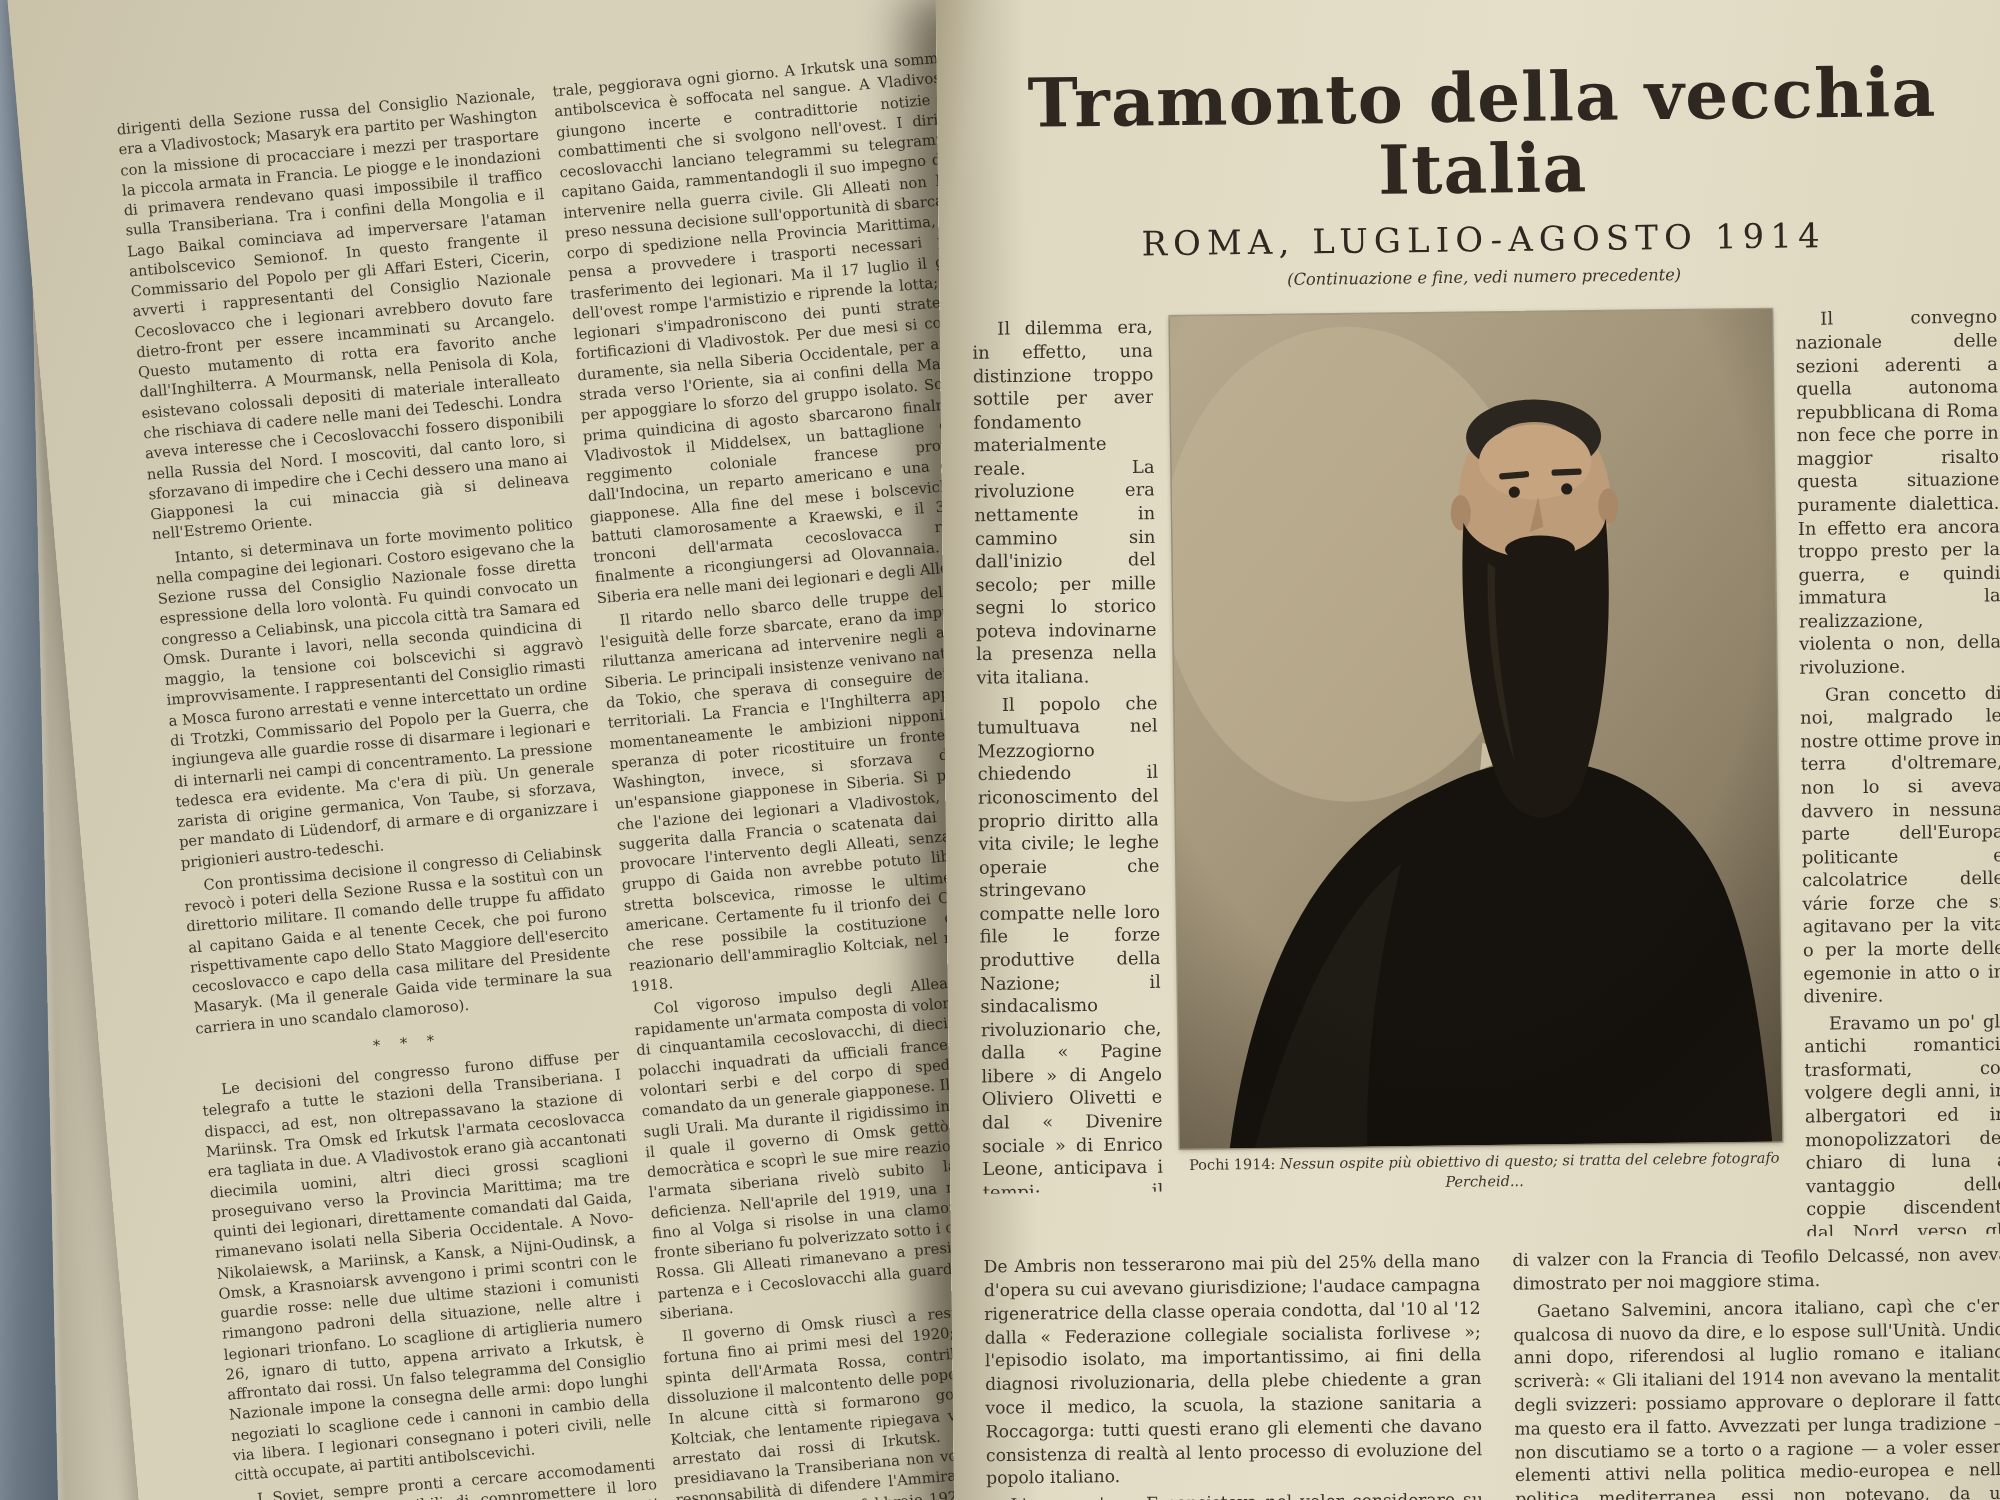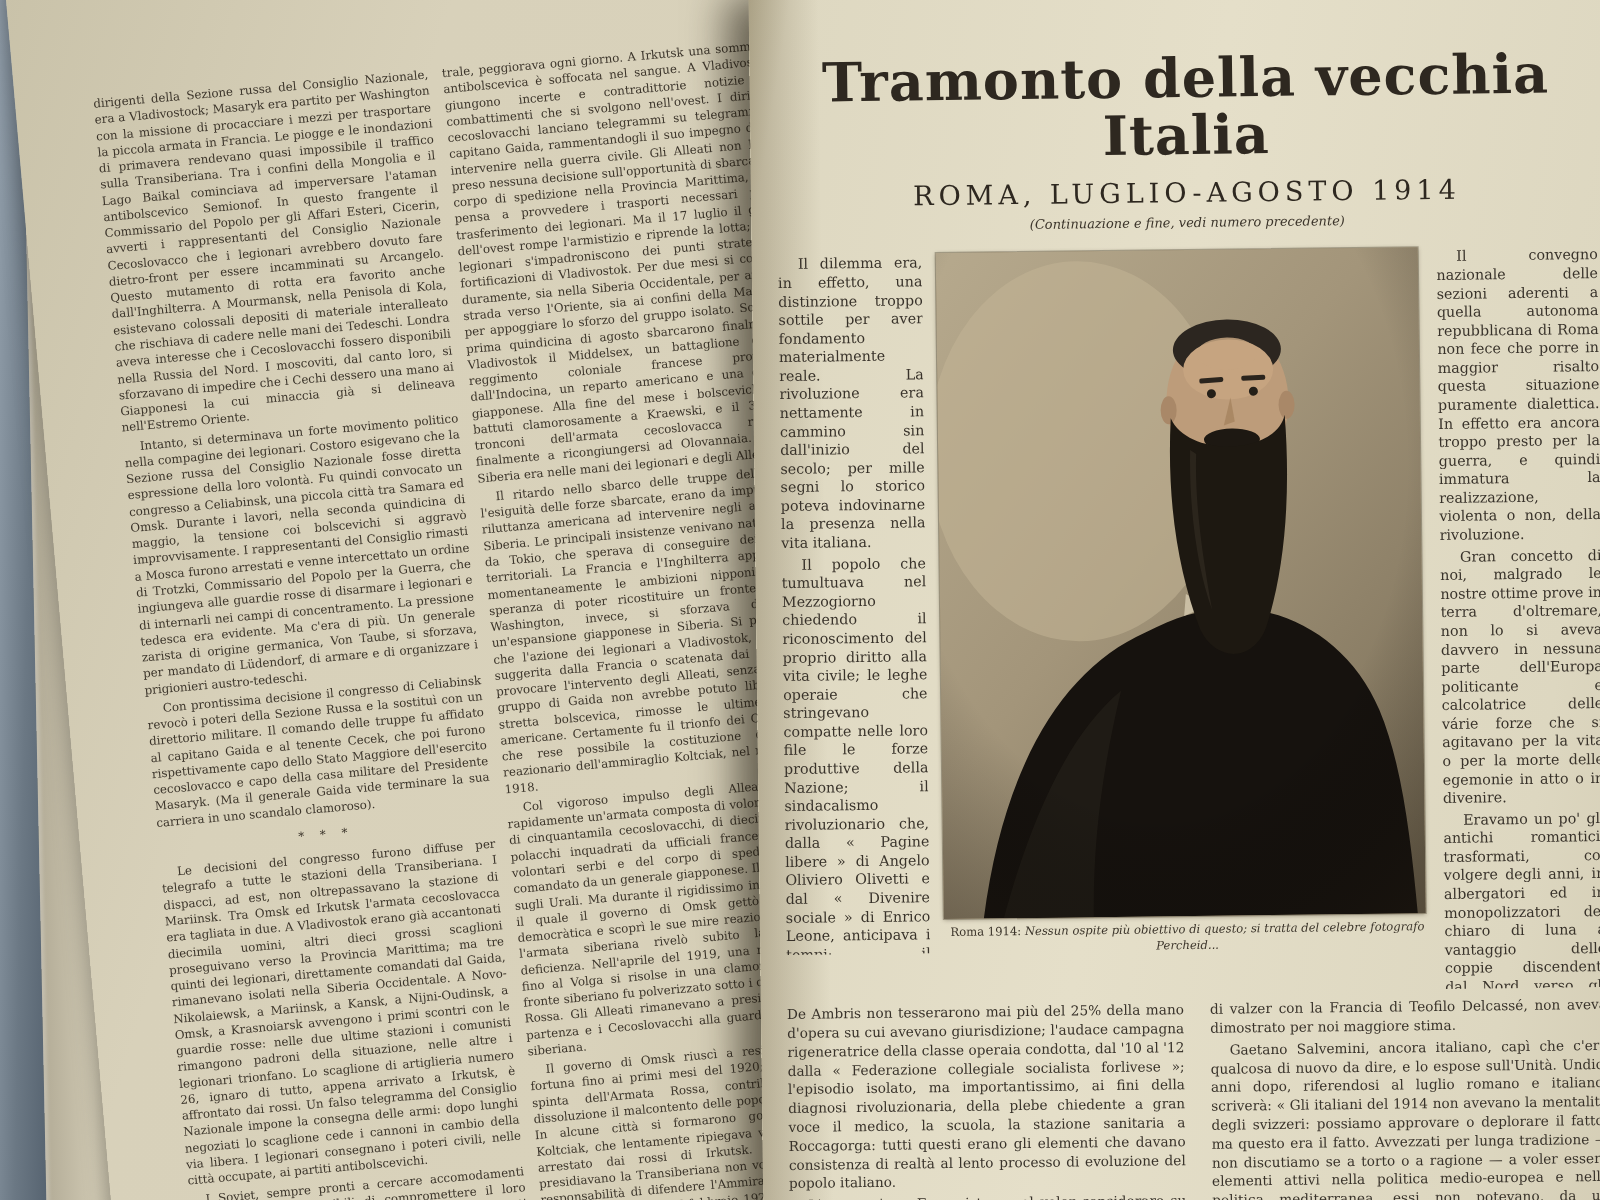--- a/index.html
+++ b/index.html
@@ -125,21 +125,21 @@
 
               <path d="M293,148 L297,172 L286,176 Z" fill="#a5835f" opacity="0.8"></path>
 
               <ellipse cx="294" cy="190" rx="28" ry="11" fill="#1d1812"></ellipse>
               <path d="M233,168 C228,250 238,320 260,380 C275,412 312,414 326,378 C346,318 352,244 347,166 C338,206 250,208 233,168 Z" fill="#1d1811"></path>
               <path d="M252,200 C250,260 258,320 272,360 C262,300 256,250 258,204 Z" fill="#3a3227" opacity="0.5"></path>
               <rect width="482" height="666" fill="url(#vig)"></rect>
             </svg>
           </div>
           <figcaption class="caption">
-            <span class="lead">Roma 1914:</span>
+            <span class="lead">Pochi 1914:</span>
             <span class="it">Nessun ospite più obiettivo di questo; si tratta del celebre fotografo Percheid...</span>
           </figcaption>
         </figure>
 
         <div class="ncol ncol-right">
           <p class="p">Il convegno nazionale delle sezioni aderenti a quella autonoma repubblicana di Roma non fece che porre in maggior risalto questa situazione puramente dialettica. In effetto era ancora troppo presto per la guerra, e quindi immatura la realizzazione, violenta o non, della rivoluzione.</p>
           <p class="p">Gran concetto di noi, malgrado le nostre ottime prove in terra d'oltremare, non lo si aveva davvero in nessuna parte dell'Europa politicante e calcolatrice delle várie forze che si agitavano per la vita o per la morte delle egemonie in atto o in divenire.</p>
           <p class="p">Eravamo un po' gli antichi romantici, trasformati, col volgere degli anni, in albergatori ed in monopolizzatori del chiaro di luna a vantaggio delle coppie discendenti dal Nord verso gli azzurri lidi e le verdi montagne della penisola. Il Cancelliere del Reich, principe Von Bülow, quando l'8 gennaio 1902, aveva accennato al nostro innocente giro</p>
         </div>
       </div>

